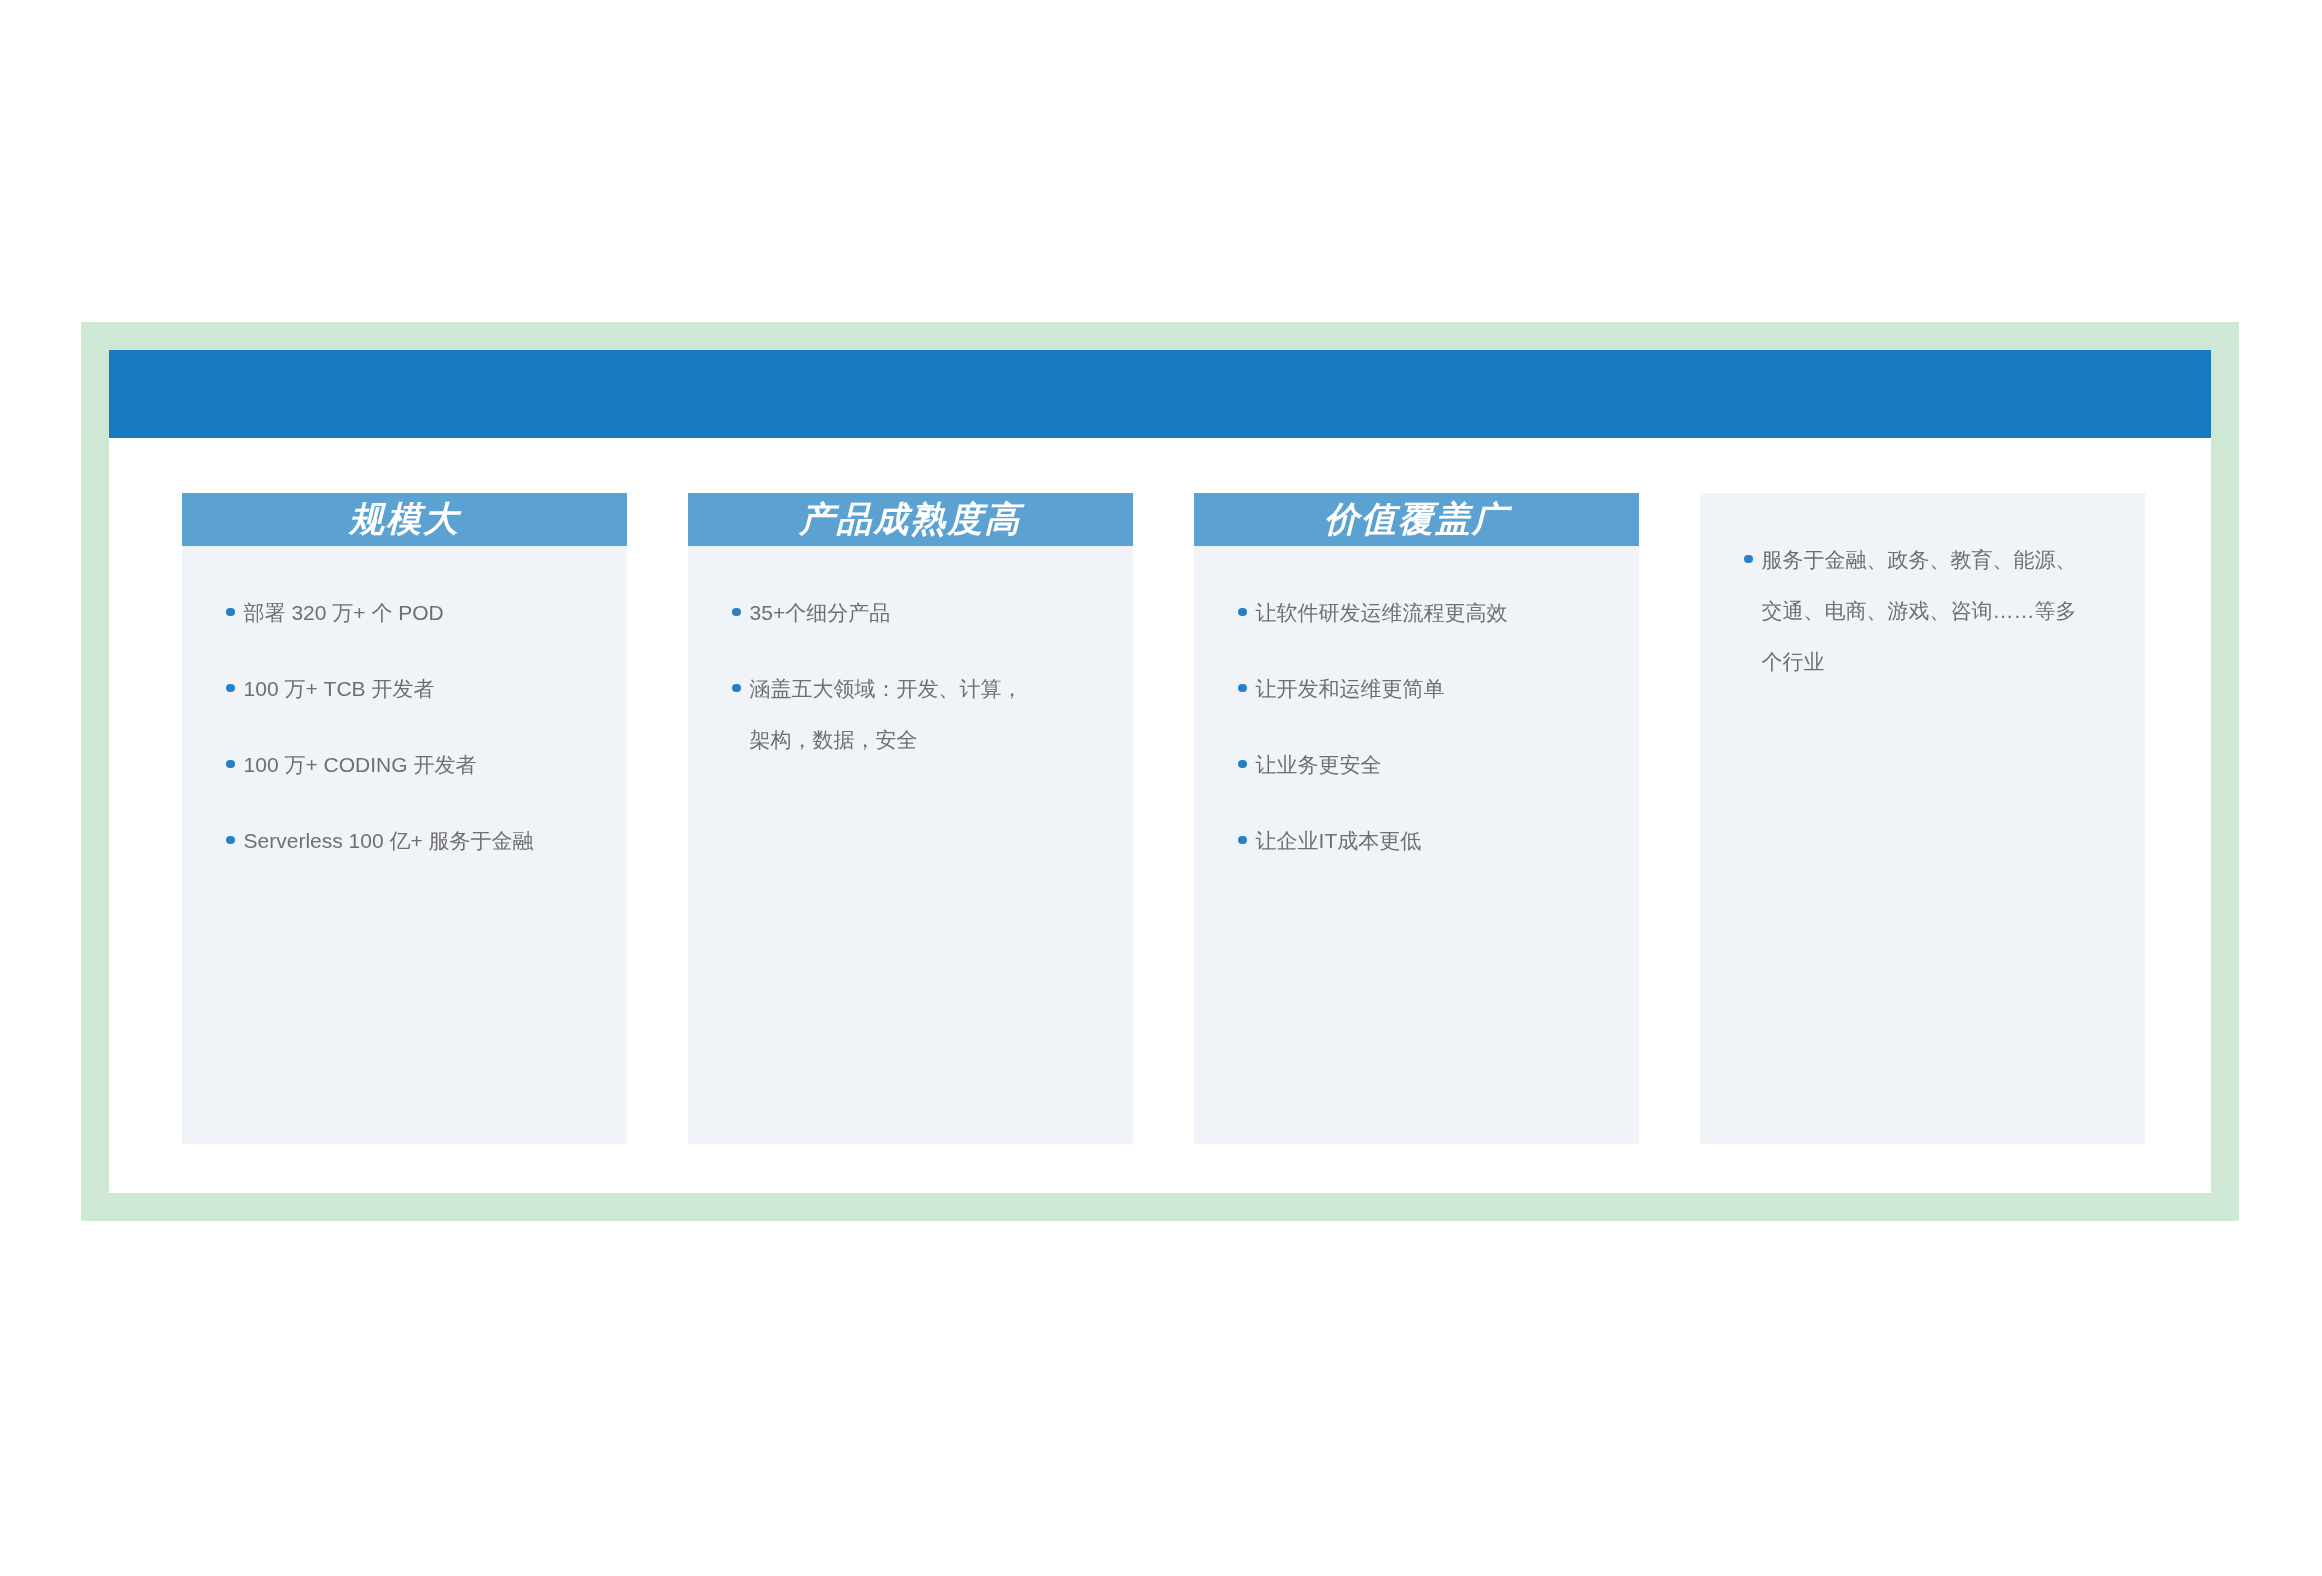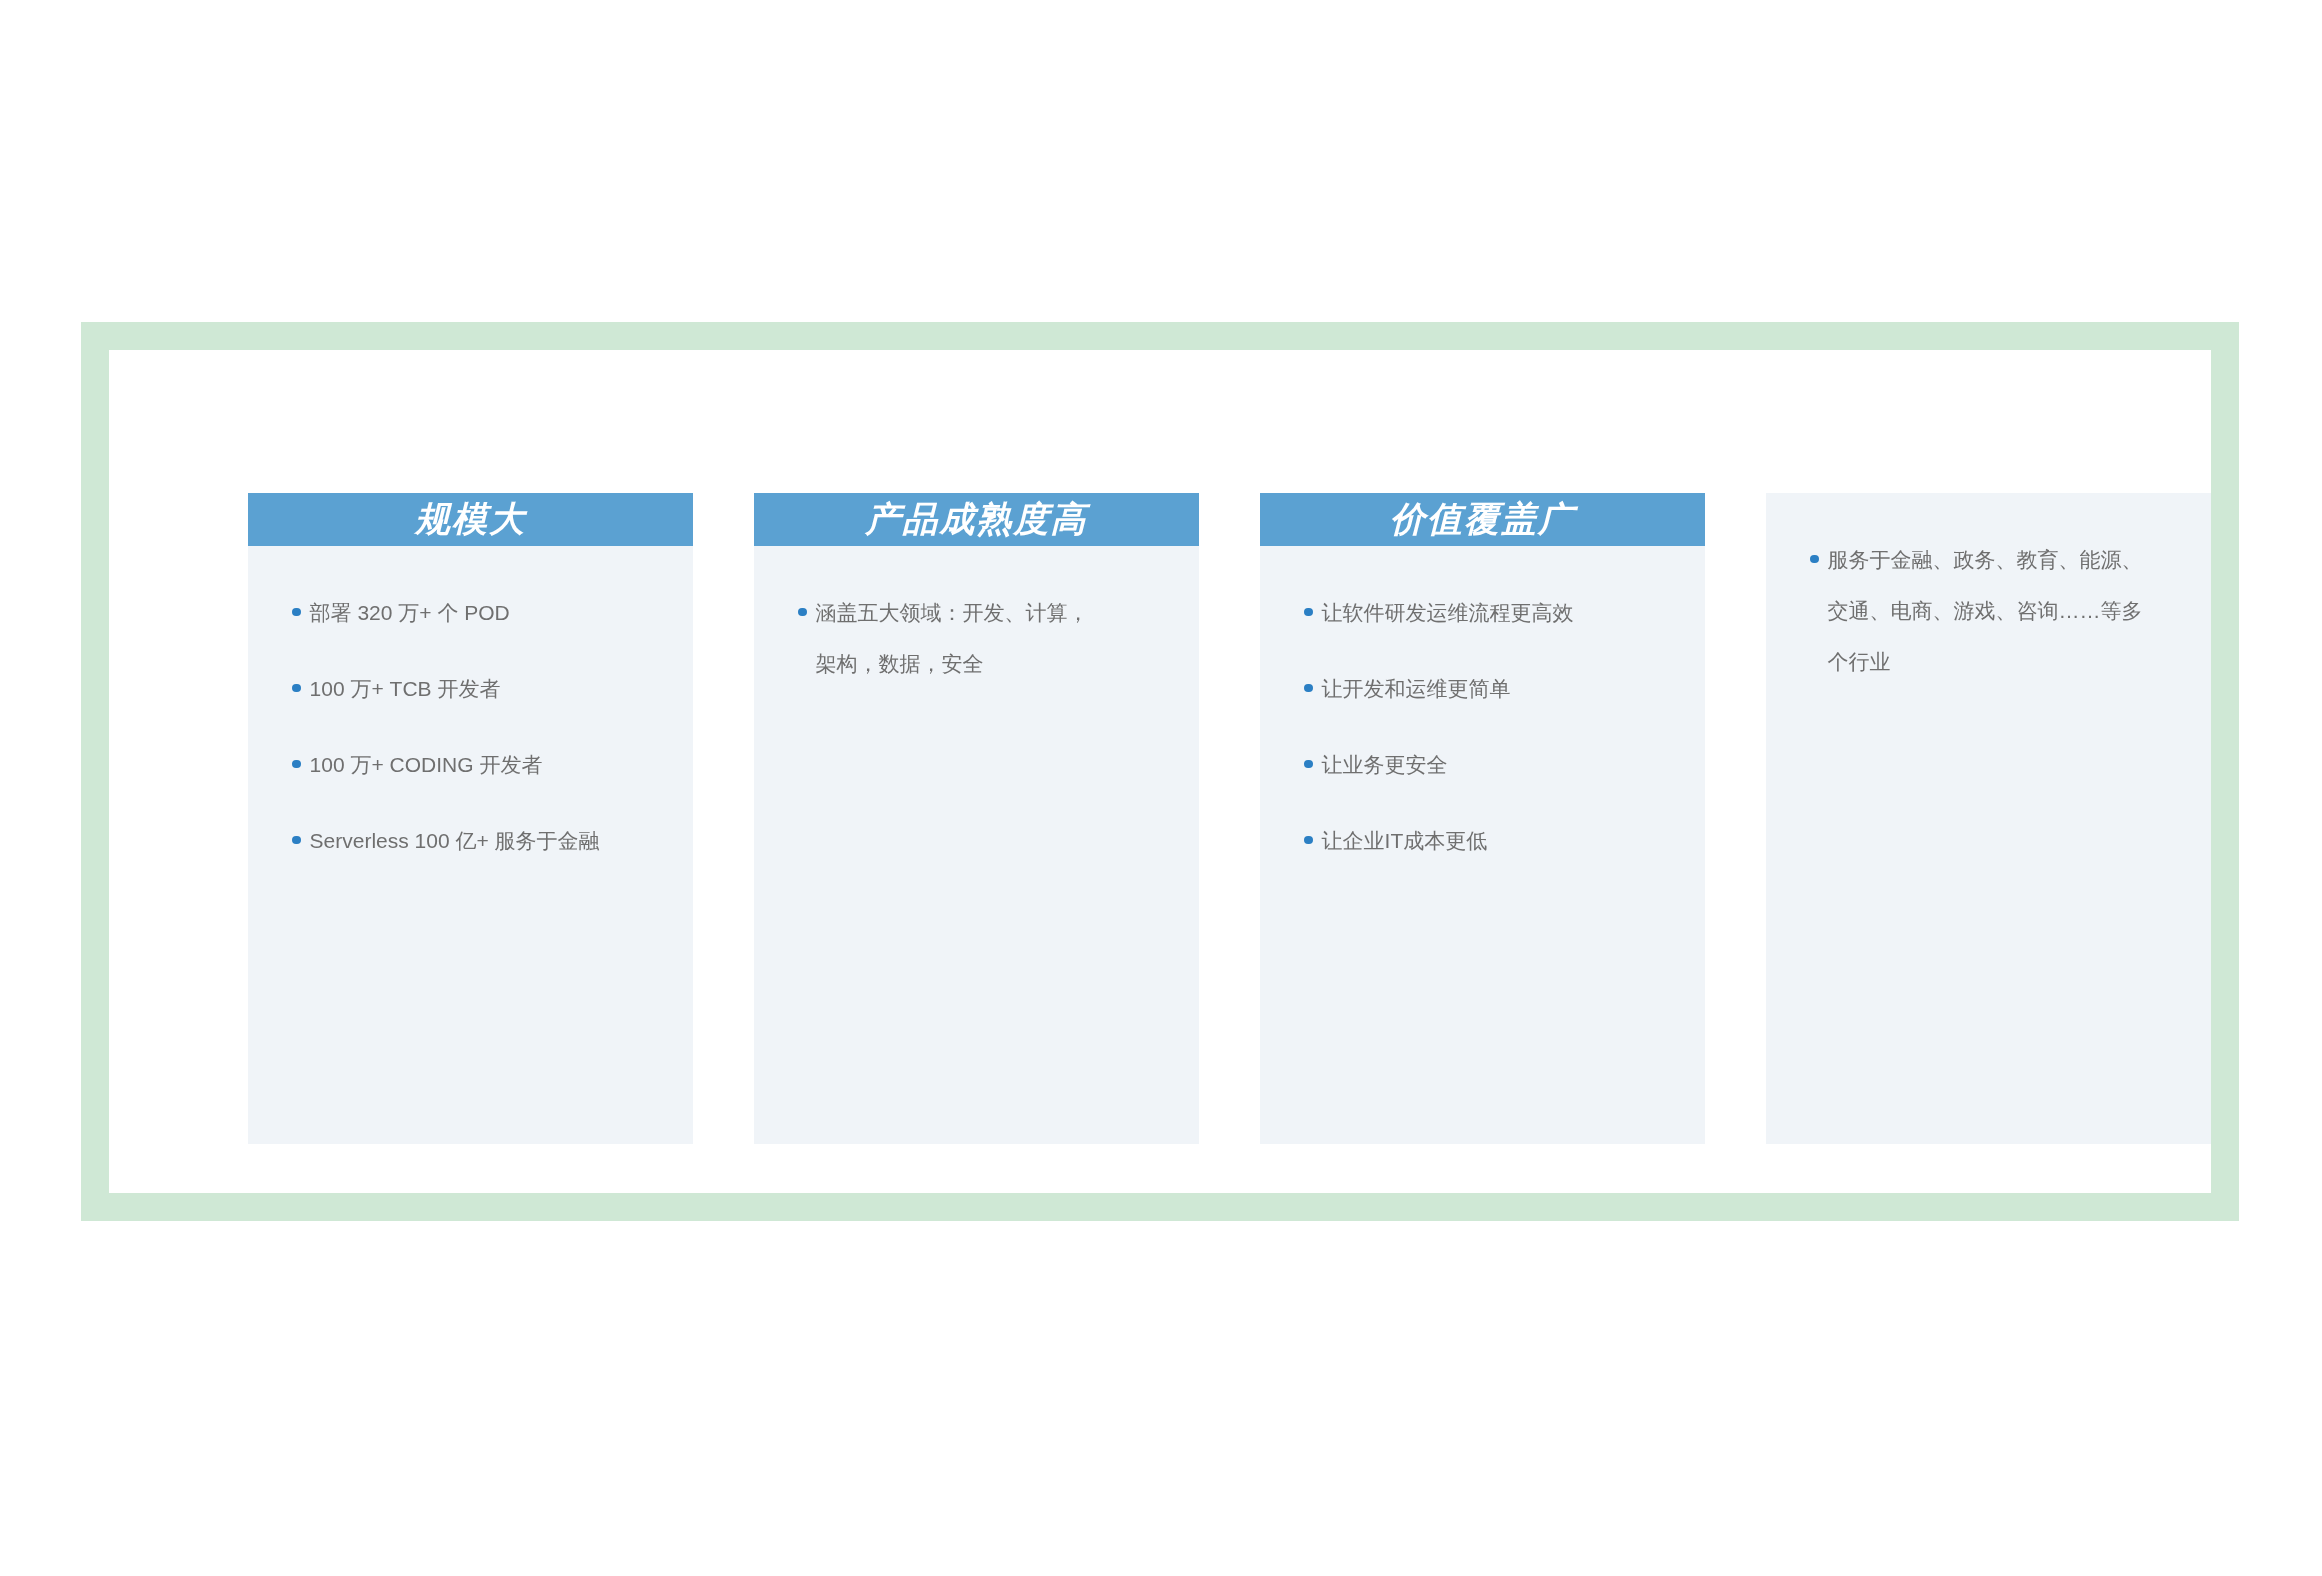--- a/index.html
+++ b/index.html
@@ -25,21 +25,20 @@
     box-sizing: border-box;
     padding: 28px;
   }
   .inner {
     width: 100%;
     height: 100%;
     background: #ffffff;
     box-sizing: border-box;
     display: flex;
     flex-direction: column;
-    align-items: flex-end;
   }
   .topbar {
     height: 88px;
     flex: 0 0 88px;
     background: var(--top-bar-blue, #1879c0);
   }
   .cards {
     display: flex;
     gap: 61px;
     margin: 55px 0 0 73px;
@@ -128,20 +127,24 @@
     <span class="bullet-text">Serverless 100 亿+ 服务于金融</span>
   </li>
 </ul>
     </div>
   </section>
 
   <section class="card">
     <header class="card-header">产品成熟度高</header>
     <div class="card-body">
       <ul class="bullets">
+  <li class="bullet">
+    <span class="dot"></span>
+    <span class="bullet-text">35+个细分产品</span>
+  </li>
 
   <li class="bullet">
     <span class="dot"></span>
     <span class="bullet-text">涵盖五大领域：开发、计算，
 架构，数据，安全</span>
   </li>
 
 </ul>
     </div>
   </section>

